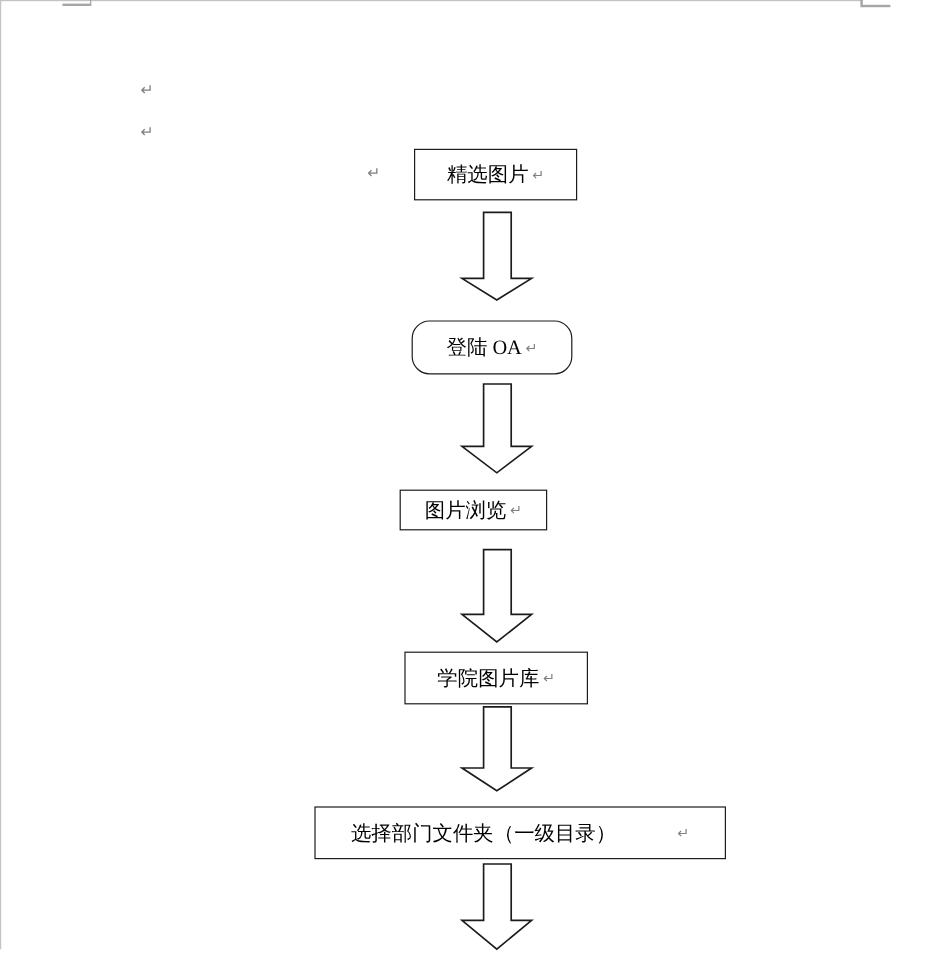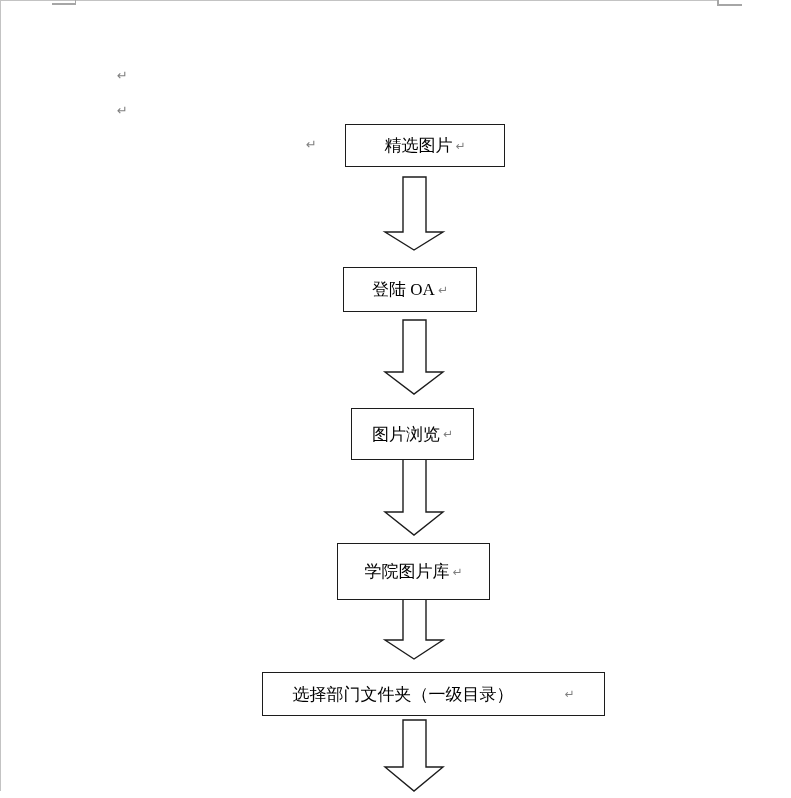--- a/index.html
+++ b/index.html
@@ -40,24 +40,24 @@
   
   .fbox{
     position:absolute;
     border:1.5px solid #1c1c1c;
     background:#ffffff;
     display:flex;align-items:center;justify-content:center;
     font-size:17px;line-height:1;white-space:nowrap;
     box-sizing:border-box;
   }
   .fbox .pm{font-size:12px;margin-left:3px;}
-  .b1{left:345px;top:124px;width:160px;height:43px;}
-  .b2{left:343px;top:267px;width:134px;height:45px;}
-  .b3{left:351px;top:408px;width:123px;height:52px;}
-  .b4{left:337px;top:543px;width:153px;height:57px;}
+  .b1{left:345px;top:124px;width:136px;height:43px;}
+  .b2{left:343px;top:267px;width:134px;height:45px;border-radius:15px;}
+  .b3{left:333px;top:408px;width:123px;height:34px;}
+  .b4{left:337px;top:543px;width:153px;height:44px;}
   .b5{left:262px;top:672px;width:343px;height:44px;gap:48px;}
   
   .arrows{position:absolute;left:0;top:0;width:791px;height:798px;}
   .arrows polygon{fill:#ffffff;stroke:#1c1c1c;stroke-width:1.4;stroke-linejoin:miter;}
 </style>
 </head>
 <body>
 
 <div id="page">
 

